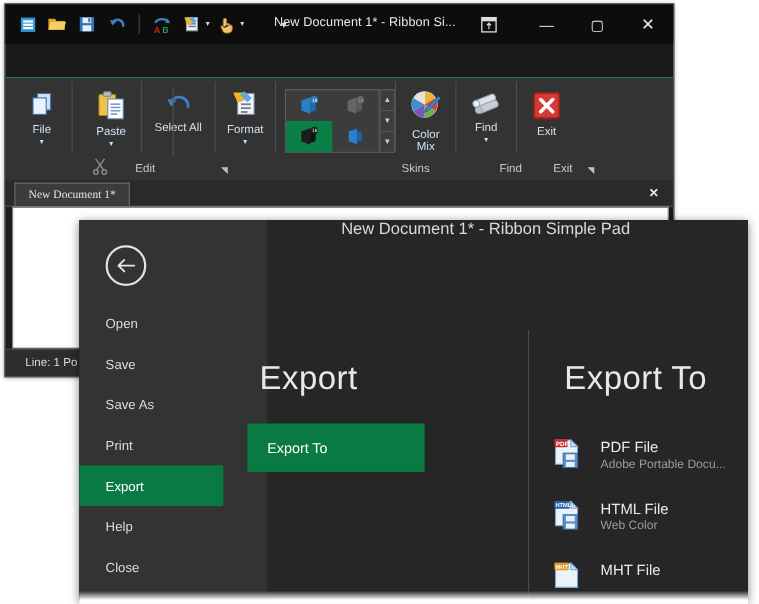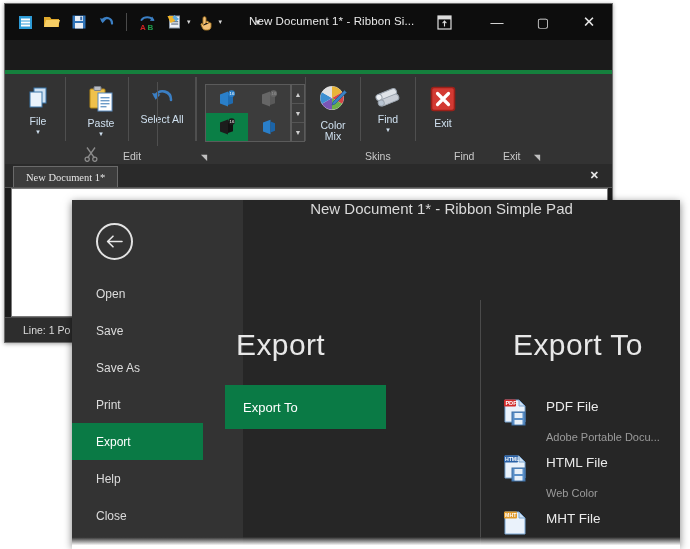--- a/index.html
+++ b/index.html
@@ -37,21 +37,21 @@
   .tab{padding:0 17px;display:flex;align-items:center;font-size:11.5px;color:#cfcfcf;}
   .tab.active{background:#404040;color:#ffffff;}
   .skinbox{position:absolute;right:13px;top:5px;width:88px;height:20px;background:#333;
     border:1px solid #5a5a5a;box-sizing:border-box;display:flex;align-items:center;
     justify-content:space-between;padding:0 6px;}
   .skinbox span{font-size:10.5px;color:#d6d6d6;}
   .skinbox .cv{font-size:7px;color:#cfcfcf;}
 
   
   .ribbon{position:absolute;left:0;top:66px;width:100%;height:94px;background:#333333;
-    border-top:4px solid #15803d;}
+    border-top:1px solid #15803d;}
   .rgroups{position:absolute;left:0;top:0;height:74px;display:flex;}
   .rgroup{height:74px;display:flex;align-items:flex-start;position:relative;padding:4px 0 0 0;}
   .gsep{width:1px;height:64px;background:#4f4f4f;margin:3px 0 0 0;}
   .bigbtn{width:54px;display:flex;flex-direction:column;align-items:center;
     padding-top:7px;color:#cfe0f0;}
   .bigbtn .lab{font-size:10.5px;color:#cfe0ef;margin-top:5px;line-height:11px;text-align:center;}
   .bigbtn .dd{font-size:7px;color:#cfe0ef;margin-top:1px;}
   .smallcol{display:flex;flex-direction:column;align-items:center;gap:1px;padding-top:6px;
     width:34px;}
   .smallbtn{width:26px;height:20px;display:flex;align-items:center;justify-content:center;}
@@ -110,21 +110,21 @@
   .h1.left{left:33px;top:88px;}
   .h1.right{left:310px;top:88px;}
   .exportbtn{position:absolute;left:22px;top:145px;width:161px;height:44px;background:#0a7a45;
     display:flex;align-items:center;padding-left:18px;box-sizing:border-box;
     font-size:13px;color:#ffffff;}
   .filelist{position:absolute;left:300px;top:155px;width:235px;}
   .filerow{height:56px;display:flex;align-items:flex-start;gap:13px;}
   .fico{width:30px;height:32px;flex:none;position:relative;margin-top:3px;}
   .ftext{padding-top:3px;}
   .ftitle{font-size:13.5px;color:#eaeaea;line-height:17px;}
-  .fsub{font-size:11px;color:#9b9b9b;margin-top:16px;}
+  .fsub{font-size:11px;color:#9b9b9b;margin-top:1px;}
 
   .fadebottom{position:absolute;left:72px;top:537px;width:608px;height:12px;
     background:linear-gradient(#2626269e,#ffffff 70%);}
 </style>
 </head>
 <body>
 
 <div id="root">
 
   <div class="app-window">
@@ -263,20 +263,34 @@
           <div class="bigbtn" style="width:66px;">
             <svg width="24" height="24" viewBox="0 0 24 24">
               <path d="M5 11C10 3 21 6 21 15" stroke="#3b7fc4" stroke-width="2.6" fill="none" stroke-linecap="round"></path>
               <path d="M2 8 L5.6 14.8 L10.4 9.4 Z" fill="#3b7fc4"></path>
             </svg>
             <div class="lab">Select All</div>
           </div>
         </div>
         <div class="gsep"></div>
 
+        <div class="rgroup">
+          <div class="bigbtn">
+            <svg width="26" height="26" viewBox="0 0 26 26">
+              <rect x="6" y="3" width="15" height="19" fill="#f2f5f9" stroke="#7e8c9c"></rect>
+              <rect x="9" y="12" width="9" height="1.6" fill="#6d7d90"></rect>
+              <rect x="9" y="15.5" width="9" height="1.6" fill="#6d7d90"></rect>
+              <rect x="9" y="19" width="6" height="1.6" fill="#6d7d90"></rect>
+              <path d="M2 2 L13 2 L13 9 L6 11.5 Z" fill="#f0b429"></path>
+              <path d="M12 1 L19 7 L15 11 L8.2 4.4 Z" fill="#5fa9dd"></path>
+            </svg>
+            <div class="lab">Format</div>
+            <div class="dd">▾</div>
+          </div>
+        </div>
         <div class="gsep"></div>
 
         <div class="rgroup" style="padding-left:2px;">
           <div class="gallery">
             <div class="gcell">
               <svg width="20" height="20" viewBox="0 0 20 20">
                 <path d="M3 5.5 L11 2.5 L11 17.5 L3 14.5 Z" fill="#2a7fc9"></path>
                 <path d="M11 4 L16 5.8 L16 14.2 L11 16 Z" fill="#1f6bb0"></path>
                 <circle cx="14.6" cy="4.6" r="3.4" fill="#2a7fc9"></circle>
                 <text x="12.6" y="6.4" font-size="4.4" fill="#ffffff" font-family="Liberation Sans">16</text>

